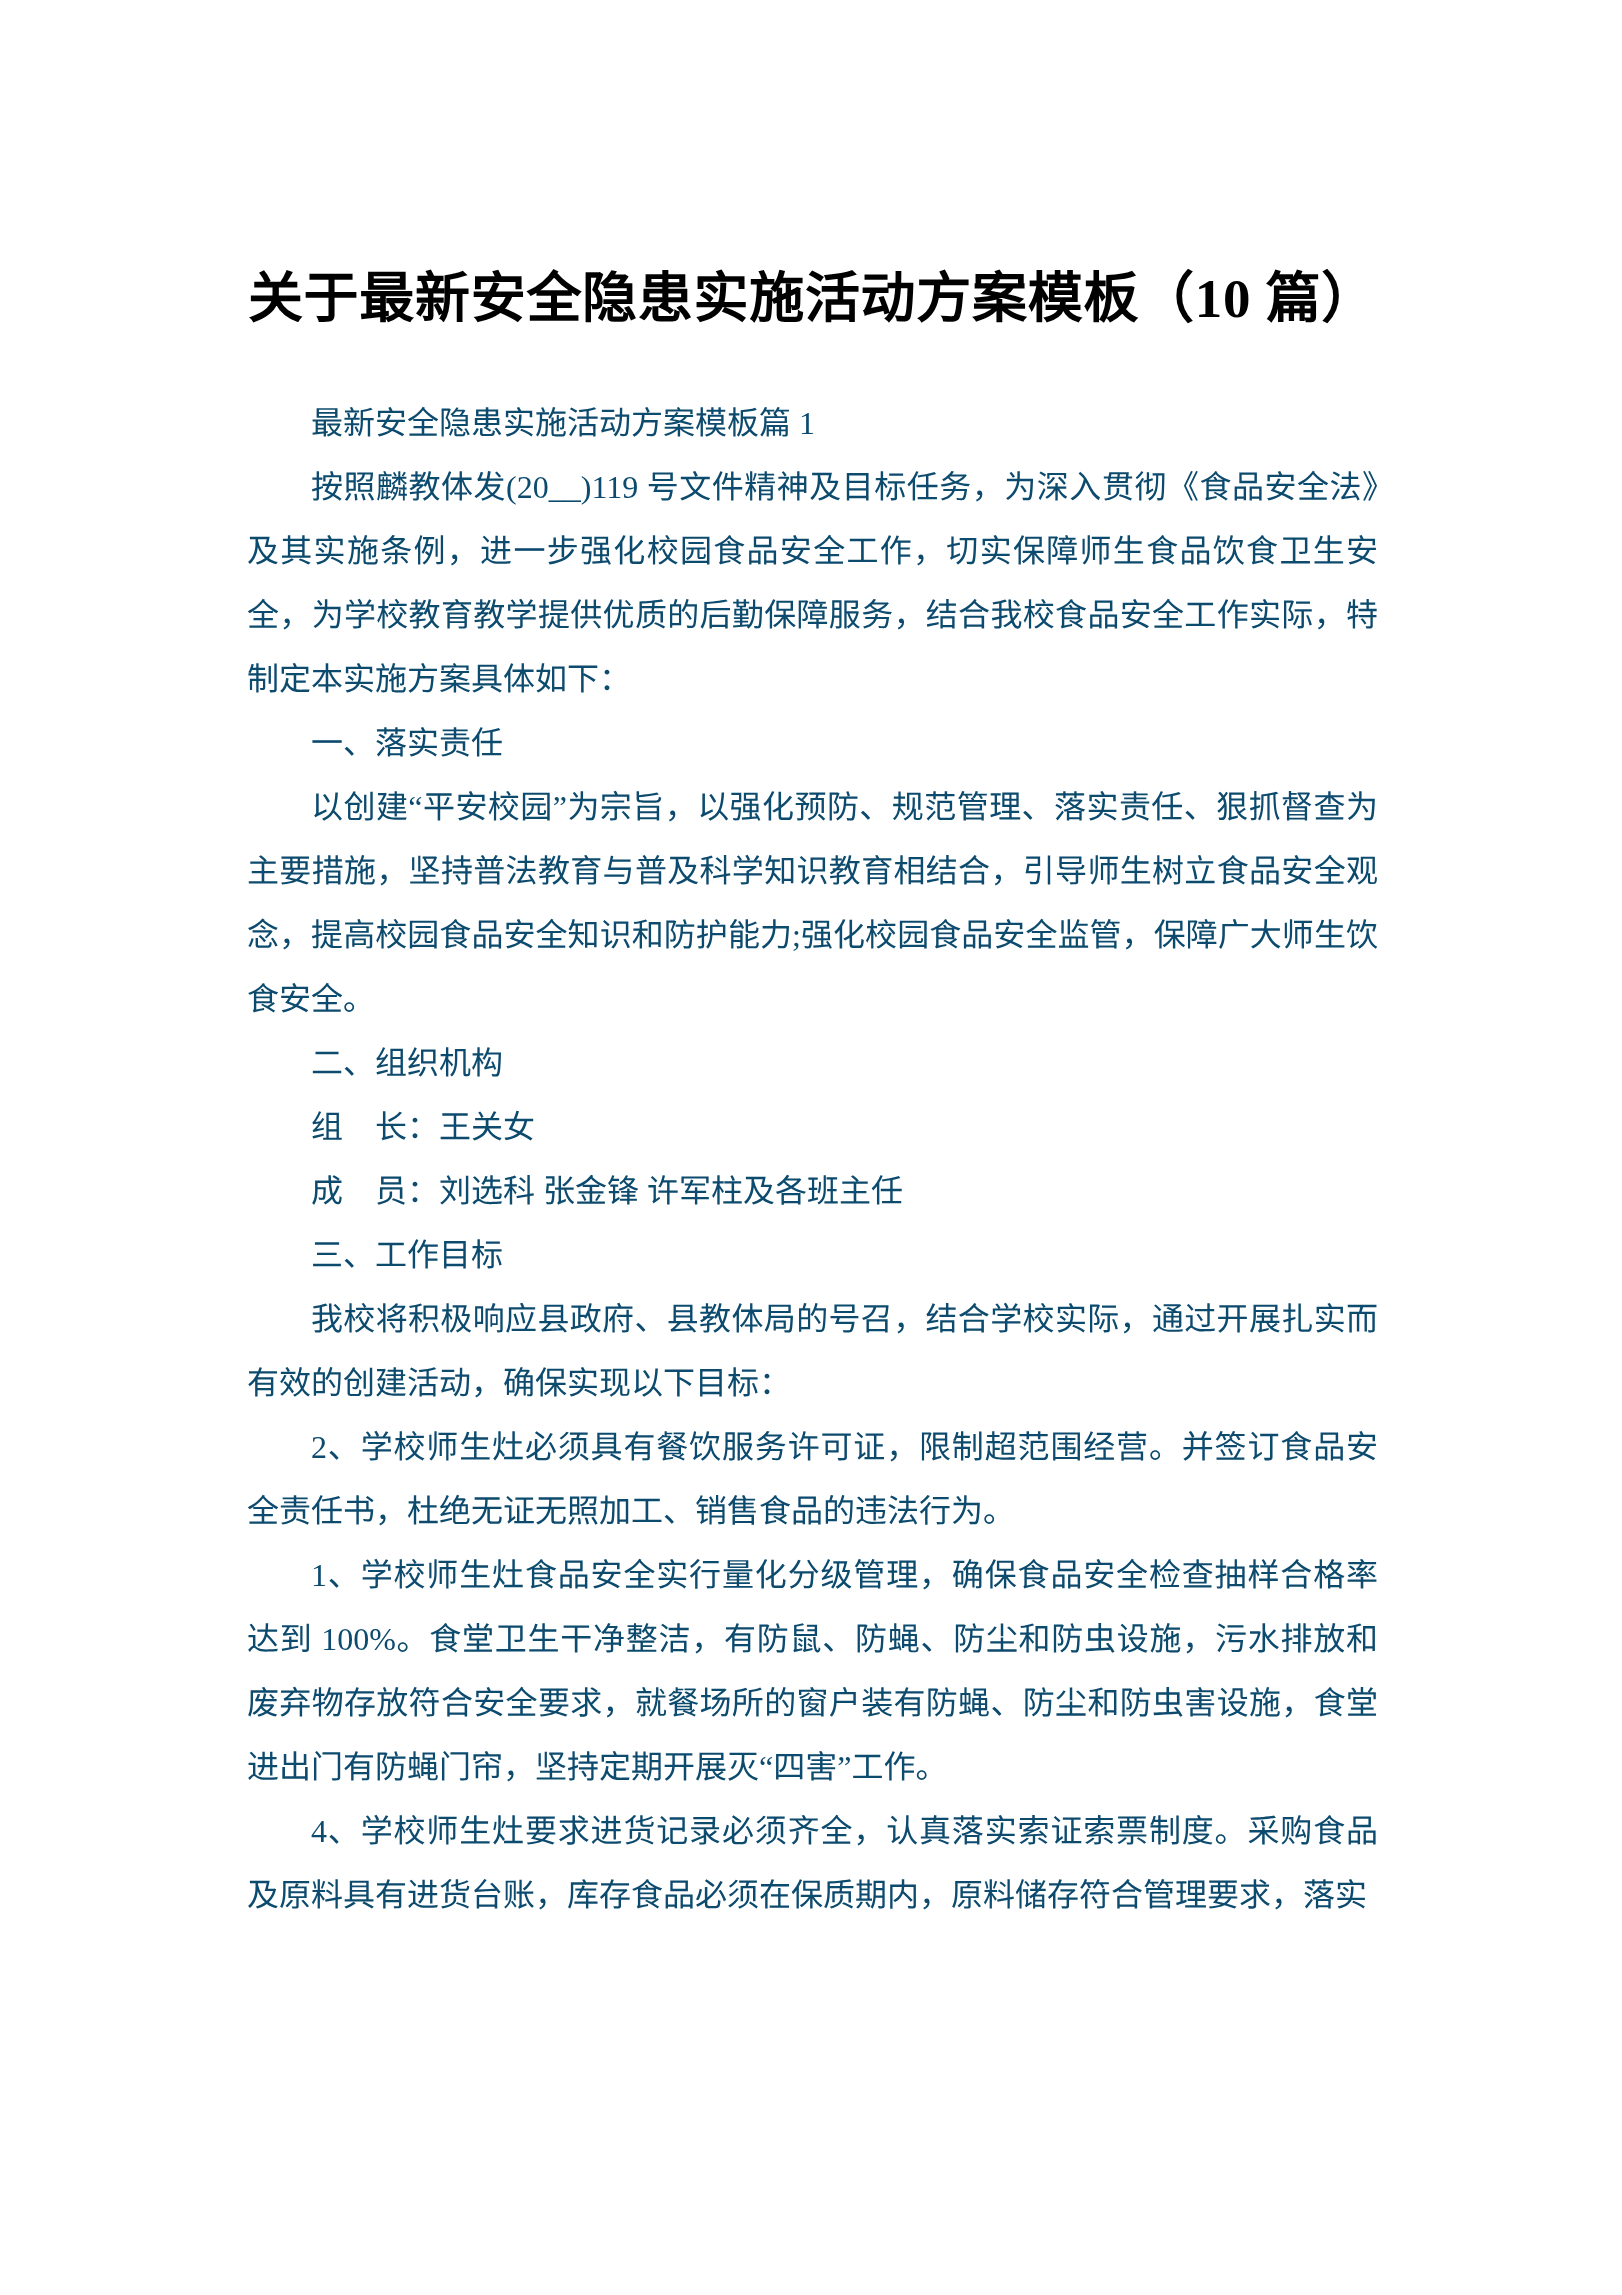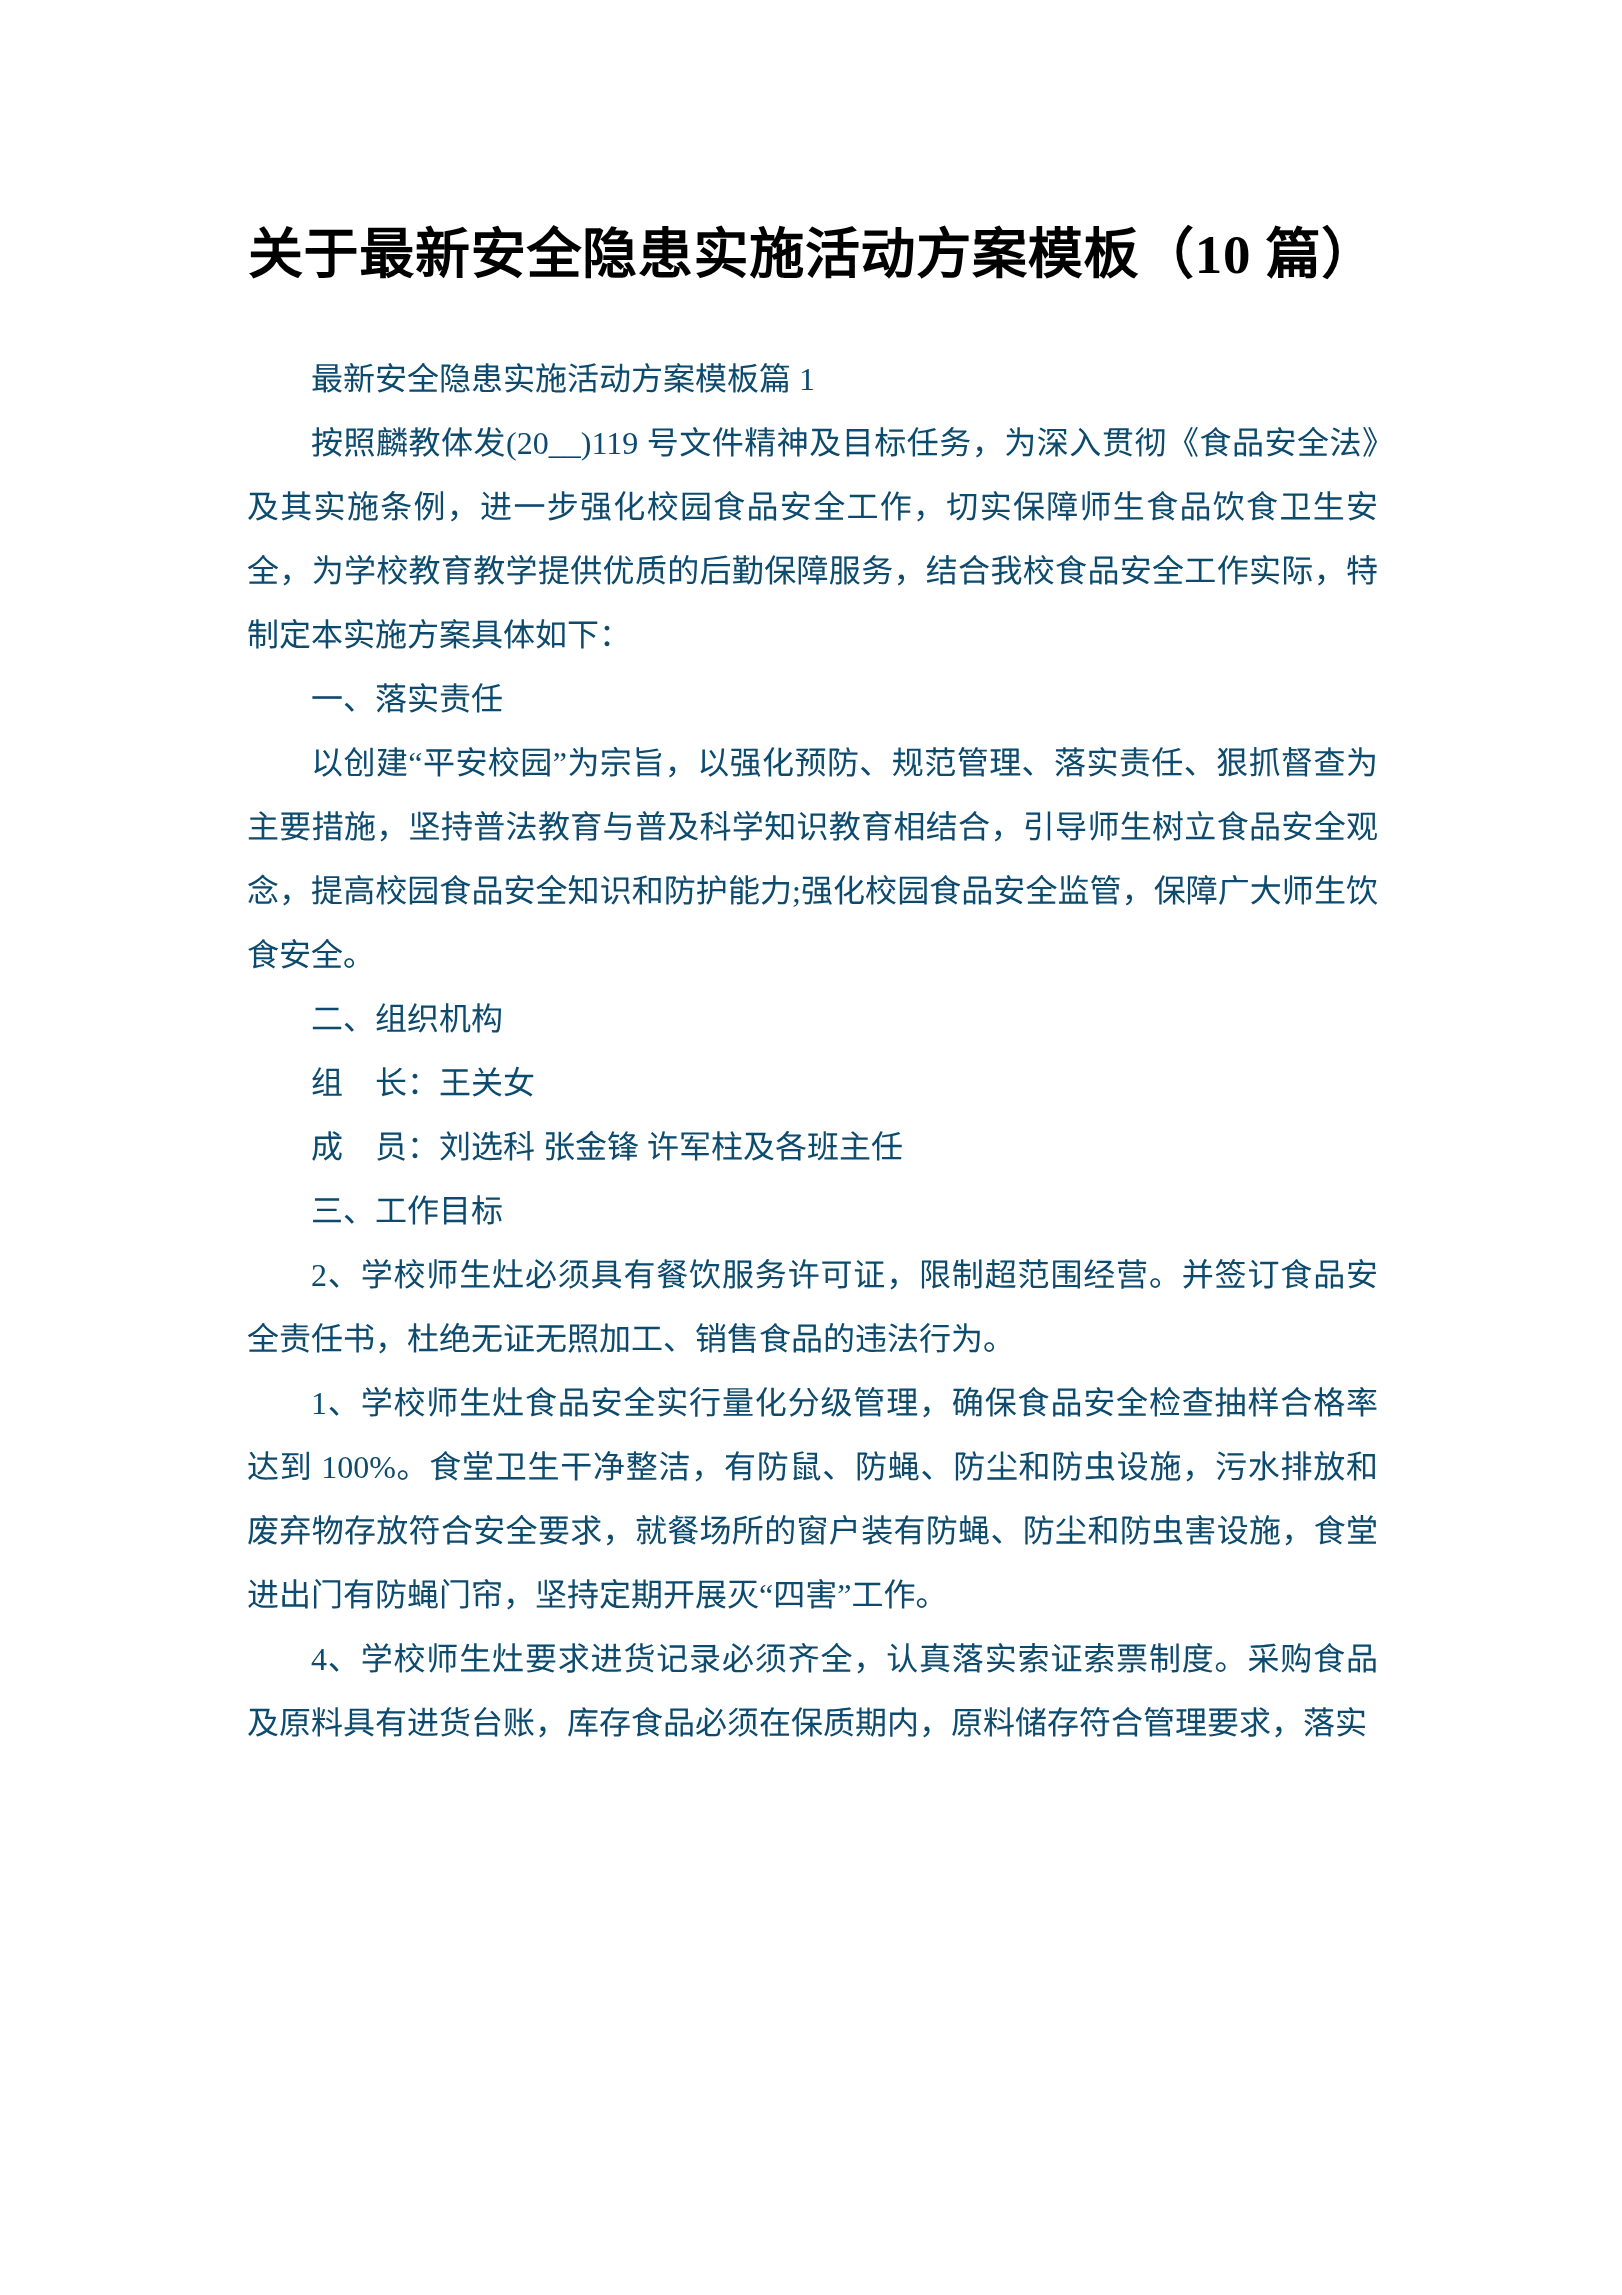--- a/index.html
+++ b/index.html
@@ -10,20 +10,21 @@
   .page {
     position: relative;
     width: 1623px;
     height: 2295px;
     background: #ffffff;
     overflow: hidden;
   }
   .content {
     box-sizing: border-box;
     padding: 209px 245px 0 247px;
+    margin-top: 44px;
   }
   .doc-title {
     margin: 0 0 46px 0;
     font-family: "Liberation Serif", "DejaVu Serif", serif;
     font-weight: bold;
     font-size: 55px;
     line-height: 92px;
     text-align: center;
     color: #000000;
     letter-spacing: 0.7px;
@@ -47,19 +48,20 @@
     <h1 class="doc-title">关于最新安全隐患实施活动方案模板（10 篇）</h1>
     <div id="paragraphs">
         <p class="para">最新安全隐患实施活动方案模板篇 1</p>
         <p class="para">按照麟教体发(20__)119 号文件精神及目标任务，为深入贯彻《食品安全法》及其实施条例，进一步强化校园食品安全工作，切实保障师生食品饮食卫生安全，为学校教育教学提供优质的后勤保障服务，结合我校食品安全工作实际，特制定本实施方案具体如下：</p>
         <p class="para">一、落实责任</p>
         <p class="para">以创建“平安校园”为宗旨，以强化预防、规范管理、落实责任、狠抓督查为主要措施，坚持普法教育与普及科学知识教育相结合，引导师生树立食品安全观念，提高校园食品安全知识和防护能力;强化校园食品安全监管，保障广大师生饮食安全。</p>
         <p class="para">二、组织机构</p>
         <p class="para">组　长：王关女</p>
         <p class="para">成　员：刘选科 张金锋 许军柱及各班主任</p>
         <p class="para">三、工作目标</p>
+        <p class="para">我校将积极响应县政府、县教体局的号召，结合学校实际，通过开展扎实而有效的创建活动，确保实现以下目标：</p>
         <p class="para">2、学校师生灶必须具有餐饮服务许可证，限制超范围经营。并签订食品安全责任书，杜绝无证无照加工、销售食品的违法行为。</p>
         <p class="para">1、学校师生灶食品安全实行量化分级管理，确保食品安全检查抽样合格率达到 100%。食堂卫生干净整洁，有防鼠、防蝇、防尘和防虫设施，污水排放和废弃物存放符合安全要求，就餐场所的窗户装有防蝇、防尘和防虫害设施，食堂进出门有防蝇门帘，坚持定期开展灭“四害”工作。</p>
         <p class="para">4、学校师生灶要求进货记录必须齐全，认真落实索证索票制度。采购食品及原料具有进货台账，库存食品必须在保质期内，原料储存符合管理要求，落实</p>
       </div>
   </div>
 </div>
 
 
 </body></html>

